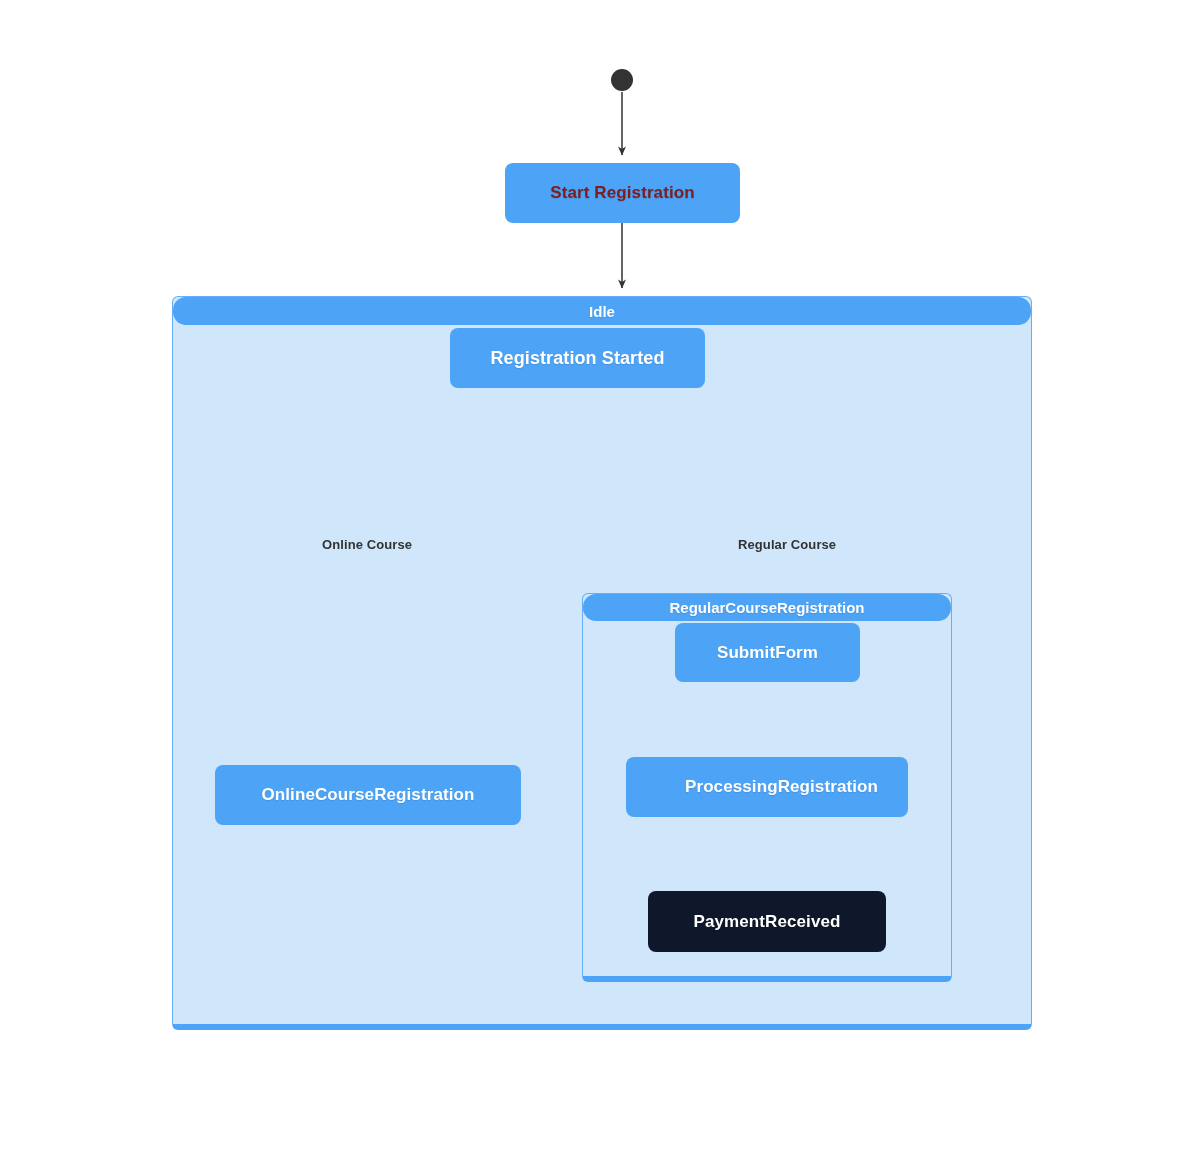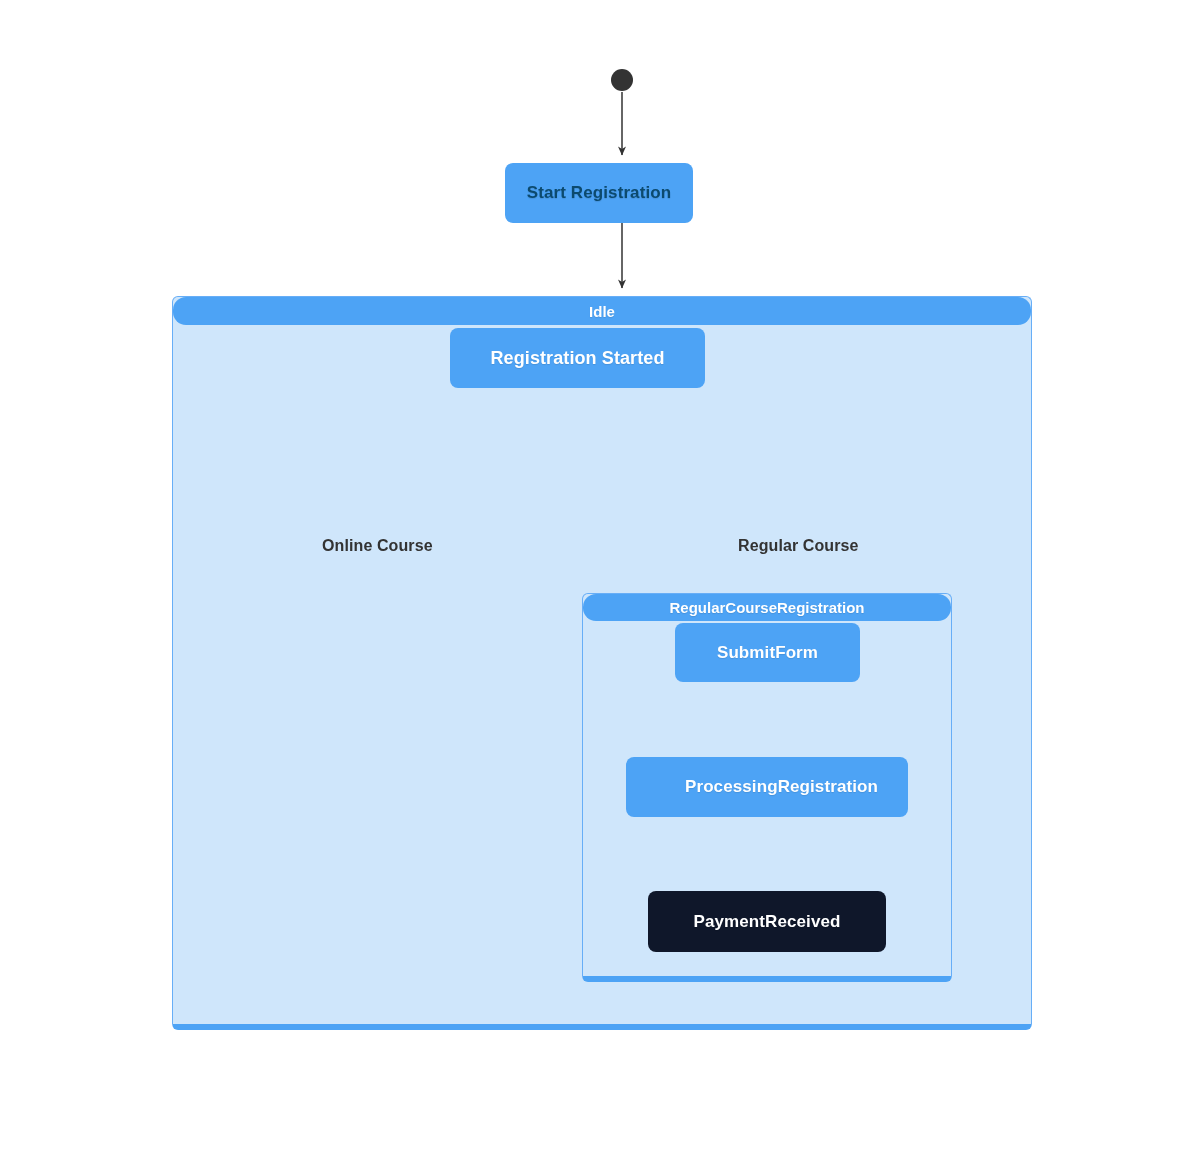--- a/index.html
+++ b/index.html
@@ -65,21 +65,21 @@
   }
   .start-node {
     position: absolute;
     border-radius: 50%;
     background: #333333;
   }
   .edge-label {
     position: absolute;
     color: #333333;
     font-weight: bold;
-    font-size: 16px;
+    font-size: 13px;
     white-space: nowrap;
     letter-spacing: 0.1px;
   }
 </style>
 </head>
 <body>
 
 <div id="diagram-root">
 
   <svg class="edge-layer" viewBox="0 0 1200 1162">
@@ -103,22 +103,23 @@
   <div class="start-node" id="start-node" style="left: 611px; top: 69px; width: 22px; height: 22px; background: rgb(51, 51, 51);"></div>
 
   <div class="composite" id="composite-idle" style="left: 172px; top: 296px; width: 860px; height: 734px; background: rgb(207, 230, 251); border-color: rgb(103, 174, 247) rgb(103, 174, 247) rgb(77, 163, 245);">
     <div class="composite-header" style="height: 28px; font-size: 15px; background: rgb(77, 163, 245);">Idle</div>
   </div>
 
   <div class="composite" id="composite-regular" style="left: 582px; top: 593px; width: 370px; height: 389px; background: rgb(207, 230, 251); border-color: rgb(103, 174, 247) rgb(103, 174, 247) rgb(77, 163, 245);">
     <div class="composite-header" style="height: 27px; font-size: 15px; background: rgb(77, 163, 245);">RegularCourseRegistration</div>
   </div>
 
-  <div class="node" id="node-start-registration" style="left: 505px; top: 163px; width: 188px; height: 60px; font-size: 17px; background: rgb(77, 163, 245); color: #0c4a6e;">Start Registration</div>
+  <div class="node" id="node-start-registration" style="left: 505px; top: 163px; width: 235px; height: 60px; font-size: 17px; background: rgb(77, 163, 245); color: #7f1d1d;">Start Registration</div>
   <div class="node" id="node-registration-started" style="left: 450px; top: 328px; width: 255px; height: 60px; font-size: 18px; background: rgb(77, 163, 245); color: rgb(255, 255, 255);">Registration Started</div>
+  <div class="node" id="node-online-course-registration" style="left: 215px; top: 765px; width: 306px; height: 60px; font-size: 17px; background: rgb(77, 163, 245); color: rgb(255, 255, 255);">OnlineCourseRegistration</div>
   <div class="node" id="node-submit-form" style="left: 675px; top: 623px; width: 185px; height: 59px; font-size: 17px; background: rgb(77, 163, 245); color: rgb(255, 255, 255);">SubmitForm</div>
   <div class="node" id="node-processing-registration" style="left: 626px; top: 757px; width: 282px; height: 60px; font-size: 17px; background: rgb(77, 163, 245); color: rgb(255, 255, 255); padding-left: 29px;">ProcessingRegistration</div>
   <div class="node" id="node-payment-received" style="left: 648px; top: 891px; width: 238px; height: 61px; font-size: 17px; background: #0f172a; color: rgb(255, 255, 255);">PaymentReceived</div>
 
   <div class="edge-label" id="edge-label-0" style="left: 322px; top: 537px; color: rgb(51, 51, 51);">Online Course</div>
   <div class="edge-label" id="edge-label-1" style="left: 738px; top: 537px; color: rgb(51, 51, 51);">Regular Course</div>
 
 </div>
 
 </body></html>

